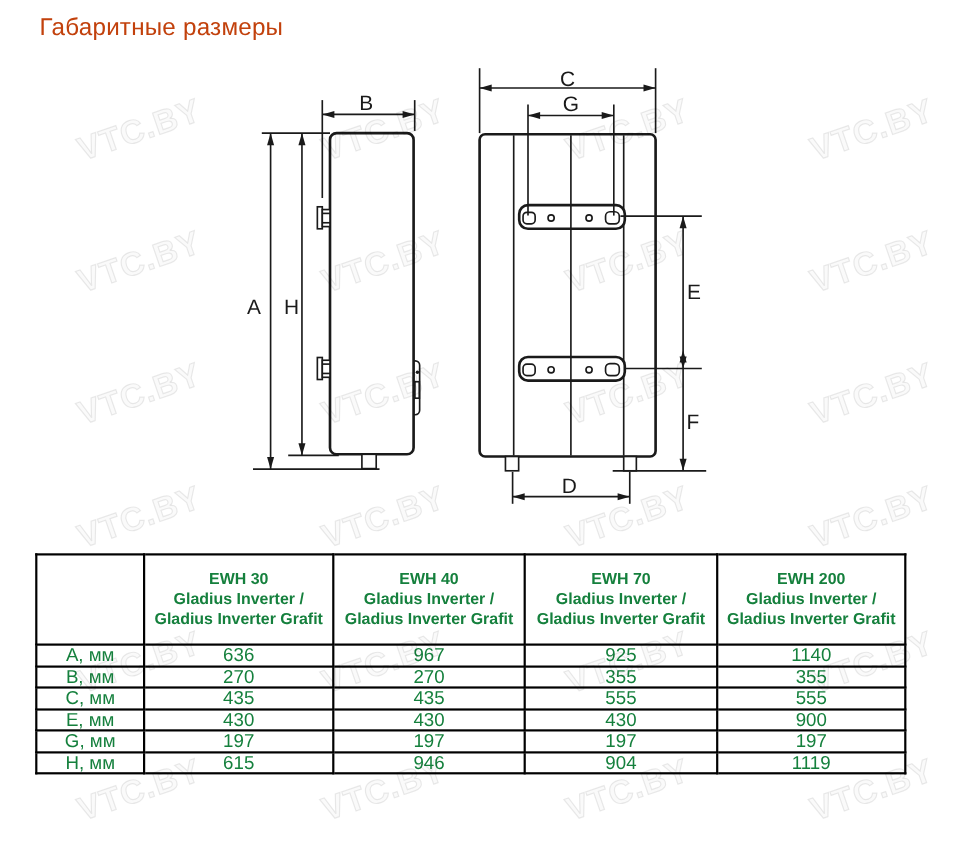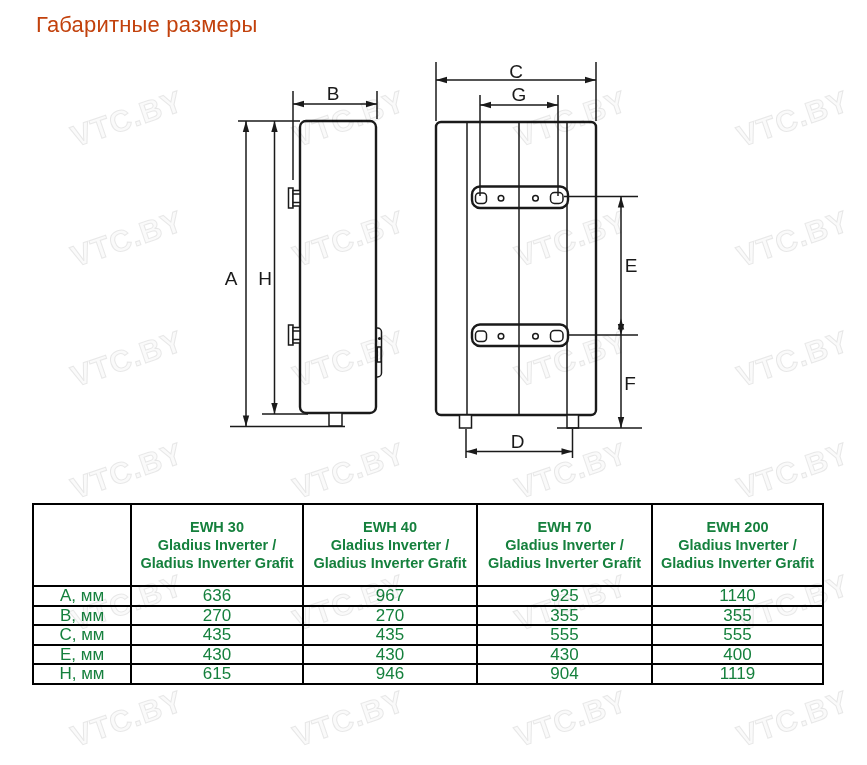--- a/index.html
+++ b/index.html
@@ -225,21 +225,28 @@
         <td>435</td>
         <td>435</td>
         <td>555</td>
         <td>555</td>
       </tr>
       <tr>
         <td>E, мм</td>
         <td>430</td>
         <td>430</td>
         <td>430</td>
-        <td>400</td>
+        <td>900</td>
+      </tr>
+      <tr>
+        <td>G, мм</td>
+        <td>197</td>
+        <td>197</td>
+        <td>197</td>
+        <td>197</td>
       </tr>
       <tr>
         <td>H, мм</td>
         <td>615</td>
         <td>946</td>
         <td>904</td>
         <td>1119</td>
       </tr>
     </tbody>
   </table>

